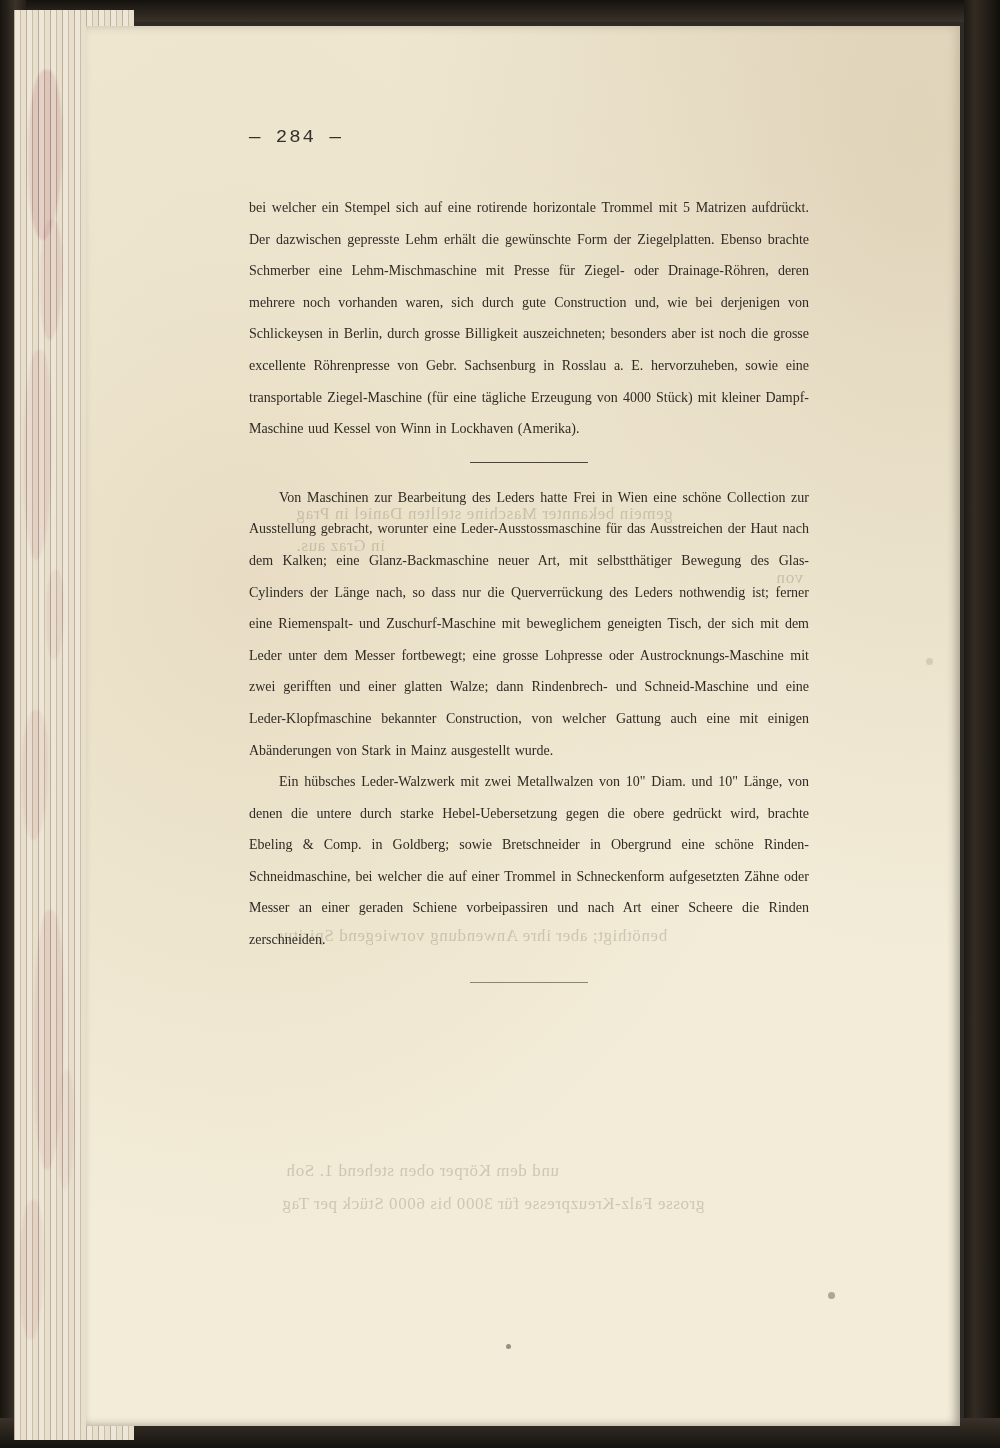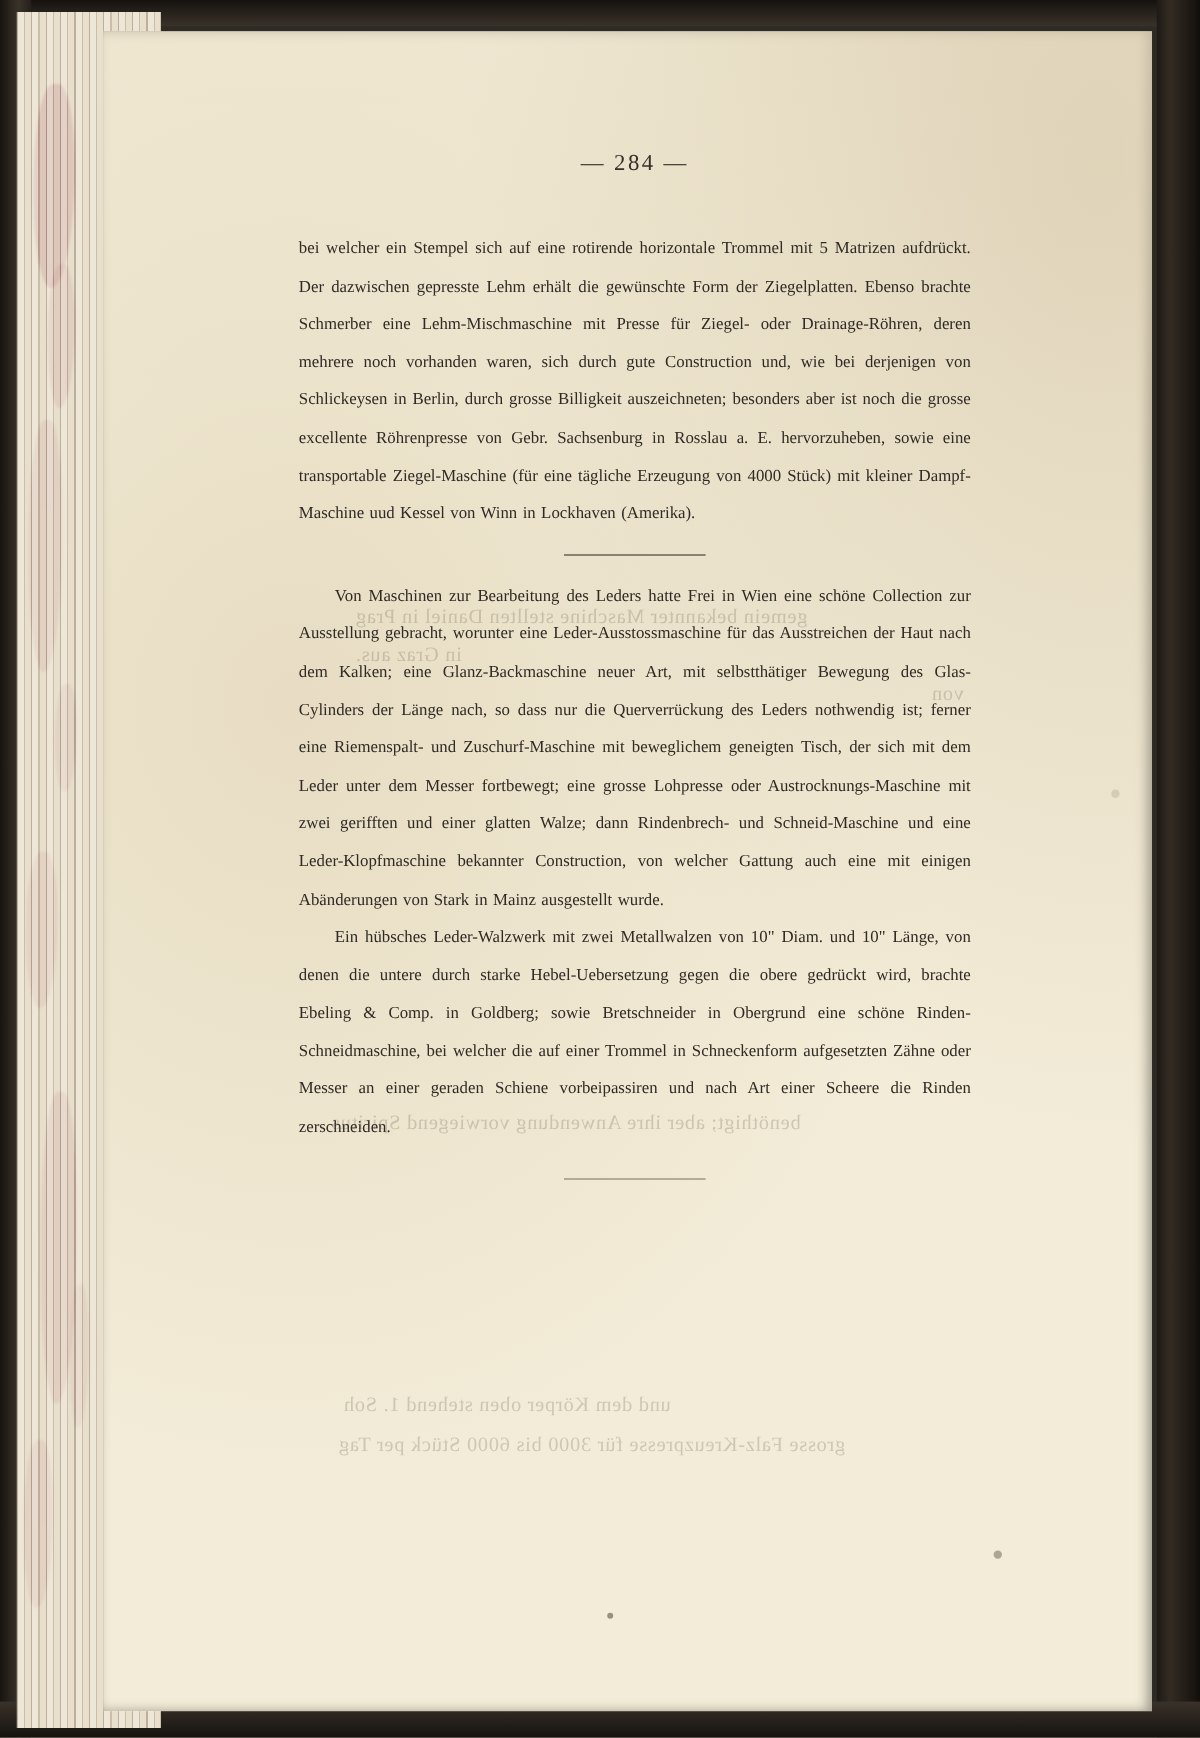--- a/index.html
+++ b/index.html
@@ -110,25 +110,26 @@
   }
 
   .text-col {
     position: absolute;
     left: 163px;
     top: 100px;
     width: 560px;
   }
 
   .folio {
-    text-align: center;
+    text-align: left;
     font-size: 19px;
     letter-spacing: 2px;
     color: #35302a;
     margin: 0 0 44px 0;
+    font-family: Liberation Mono, monospace;
   }
 
   p.body {
     margin: 0;
     font-size: 14px;
     line-height: 31.6px;
     color: #2f2a24;
     text-align: justify;
     text-justify: inter-word;
     word-spacing: 1px;

